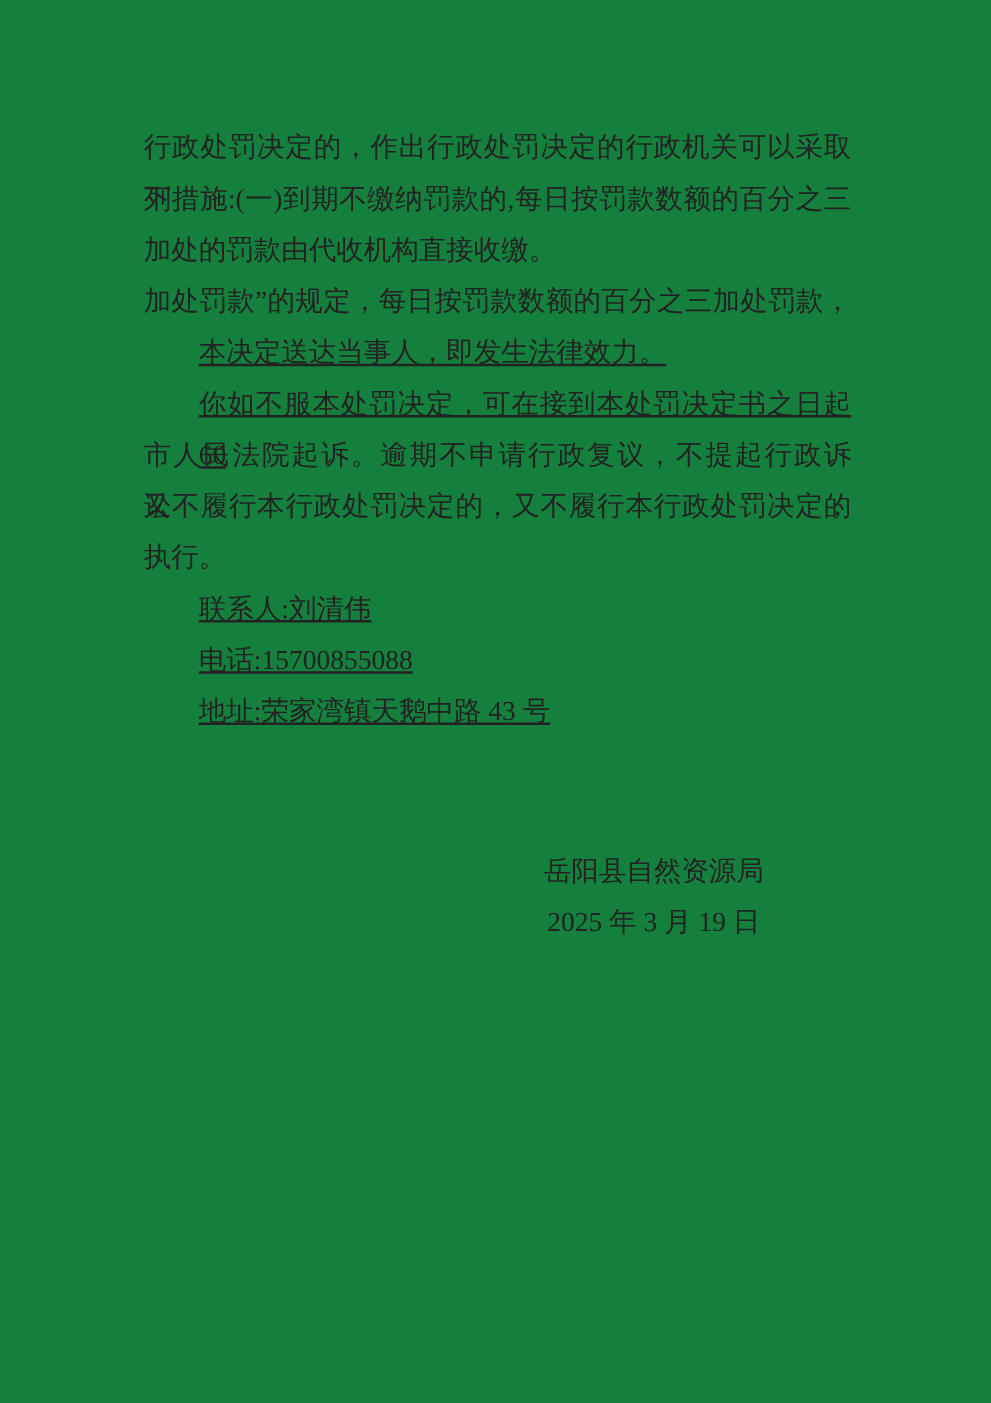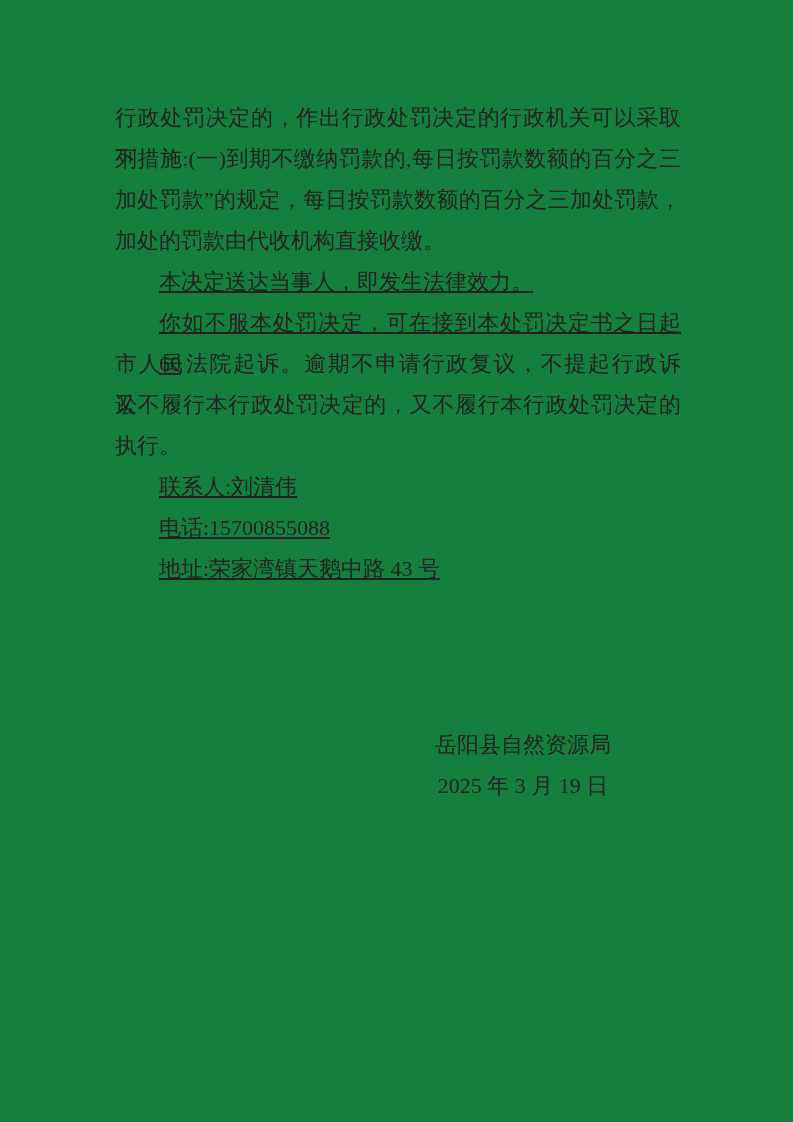--- a/index.html
+++ b/index.html
@@ -48,39 +48,38 @@
   }
   .signature-block {
     position: absolute;
     left: 115px;
     top: 676px;
     width: 566px;
     padding-left: 250px;
     box-sizing: border-box;
     color: #222222;
     font-size: 22px;
-    margin-top: 48px;
   }
   .signature-block .sig-line {
     height: 41px;
     line-height: 41px;
     text-align: center;
     white-space: nowrap;
   }
 </style>
 </head>
 <body>
 
 <div class="page">
 
   <div class="doc-body" id="doc-body">
       <div class="doc-line justify">行政处罚决定的，作出行政处罚决定的行政机关可以采取下</div>
       <div class="doc-line justify">列措施:(一)到期不缴纳罚款的,每日按罚款数额的百分之三</div>
+      <div class="doc-line">加处的罚款由代收机构直接收缴。</div>
       <div class="doc-line justify">加处罚款”的规定，每日按罚款数额的百分之三加处罚款，</div>
-      <div class="doc-line">加处的罚款由代收机构直接收缴。</div>
       <div class="doc-line indent">本决定送达当事人，即发生法律效力。</div>
       <div class="doc-line justify indent">你如不服本处罚决定，可在接到本处罚决定书之日起 60</div>
       <div class="doc-line justify">市人民法院起诉。逾期不申请行政复议，不提起行政诉讼，</div>
       <div class="doc-line justify">又不履行本行政处罚决定的，又不履行本行政处罚决定的</div>
       <div class="doc-line">执行。</div>
       <div class="doc-line indent">联系人:刘清伟</div>
       <div class="doc-line indent">电话:15700855088</div>
       <div class="doc-line indent">地址:荣家湾镇天鹅中路 43 号</div>
     </div>
 

